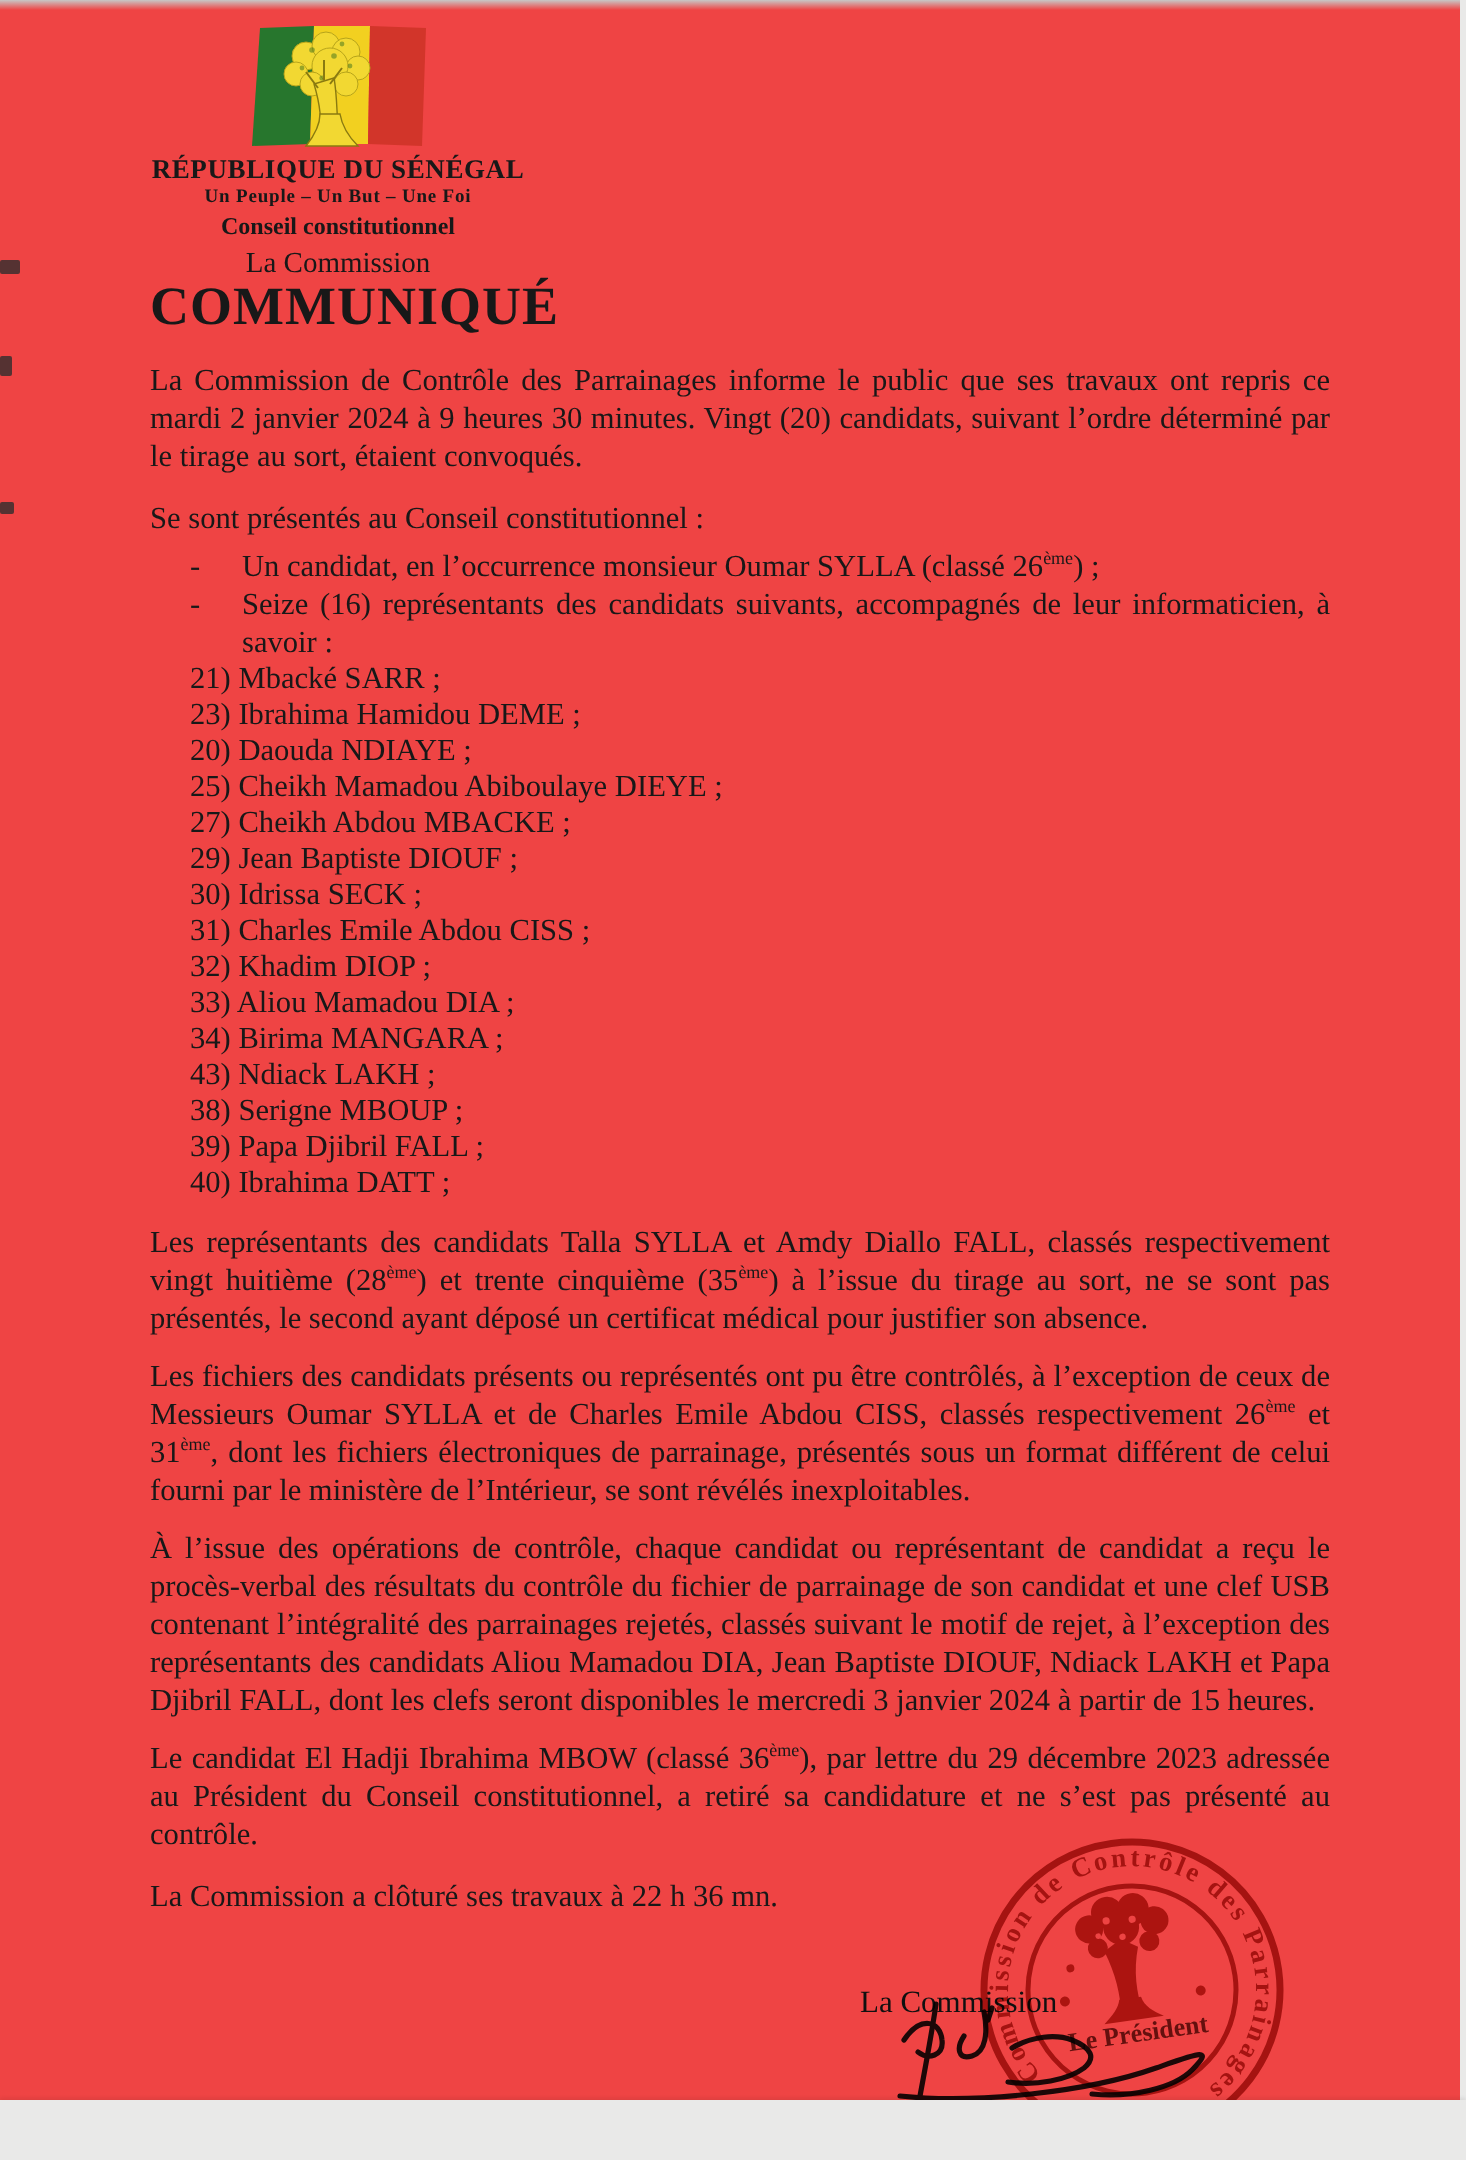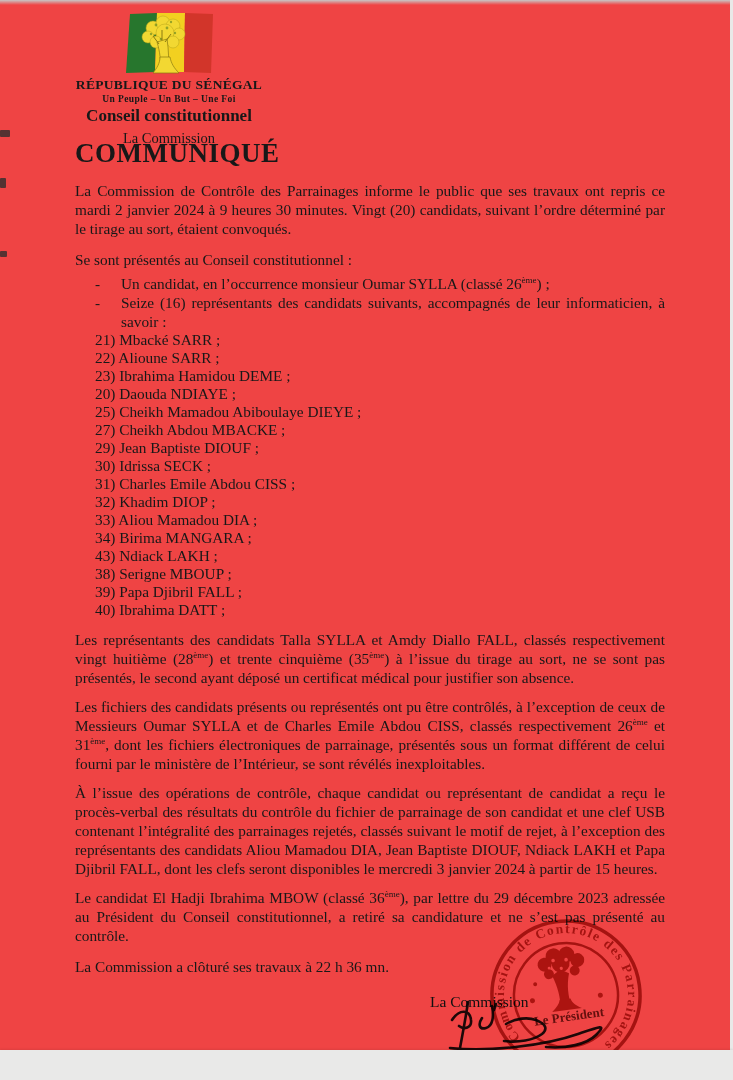--- a/index.html
+++ b/index.html
@@ -26,21 +26,21 @@
   .a2{top:178px;width:6px;height:10px;}
   .a3{top:251px;width:7px;height:6px;}
 
   .header{
     position:absolute;top:12px;left:70px;width:198px;
     text-align:center;
   }
   .logo{display:block;margin:0 auto 3px auto;}
   .republic{font-size:13.5px;font-weight:bold;letter-spacing:.3px;line-height:1.15;}
   .motto{font-size:9.5px;font-weight:bold;letter-spacing:.4px;line-height:1.35;}
-  .institution{font-size:17px;font-weight:bold;line-height:1.2;margin-top:1px;}
+  .institution{font-size:12px;font-weight:bold;line-height:1.2;margin-top:1px;}
   .sub-institution{font-size:14.5px;line-height:1.25;margin-top:2px;}
 
   .title{
     position:absolute;top:138px;left:75px;width:590px;
     margin:0;
     font-size:27px;font-weight:bold;letter-spacing:.5px;
   }
 
   .content{
     position:absolute;top:172px;left:75px;width:590px;
@@ -135,21 +135,20 @@
         <span class="btxt">Un candidat, en l’occurrence monsieur Oumar SYLLA (classé 26<sup>ème</sup>) ;</span>
       </div>
       <div class="bullet">
         <span class="dash">-</span>
         <span class="btxt">Seize (16) représentants des candidats suivants, accompagnés de leur informaticien, à savoir :</span>
       </div>
     </div>
 
     <div class="cand-list">
       <div class="cand">21) Mbacké SARR ;</div>
-      <div class="cand">22) Alioune SARR ;</div>
       <div class="cand">23) Ibrahima Hamidou DEME ;</div>
       <div class="cand">20) Daouda NDIAYE ;</div>
       <div class="cand">25) Cheikh Mamadou Abiboulaye DIEYE ;</div>
       <div class="cand">27) Cheikh Abdou MBACKE ;</div>
       <div class="cand">29) Jean Baptiste DIOUF ;</div>
       <div class="cand">30) Idrissa SECK ;</div>
       <div class="cand">31) Charles Emile Abdou CISS ;</div>
       <div class="cand">32) Khadim DIOP ;</div>
       <div class="cand">33) Aliou Mamadou DIA ;</div>
       <div class="cand">34) Birima MANGARA ;</div>

